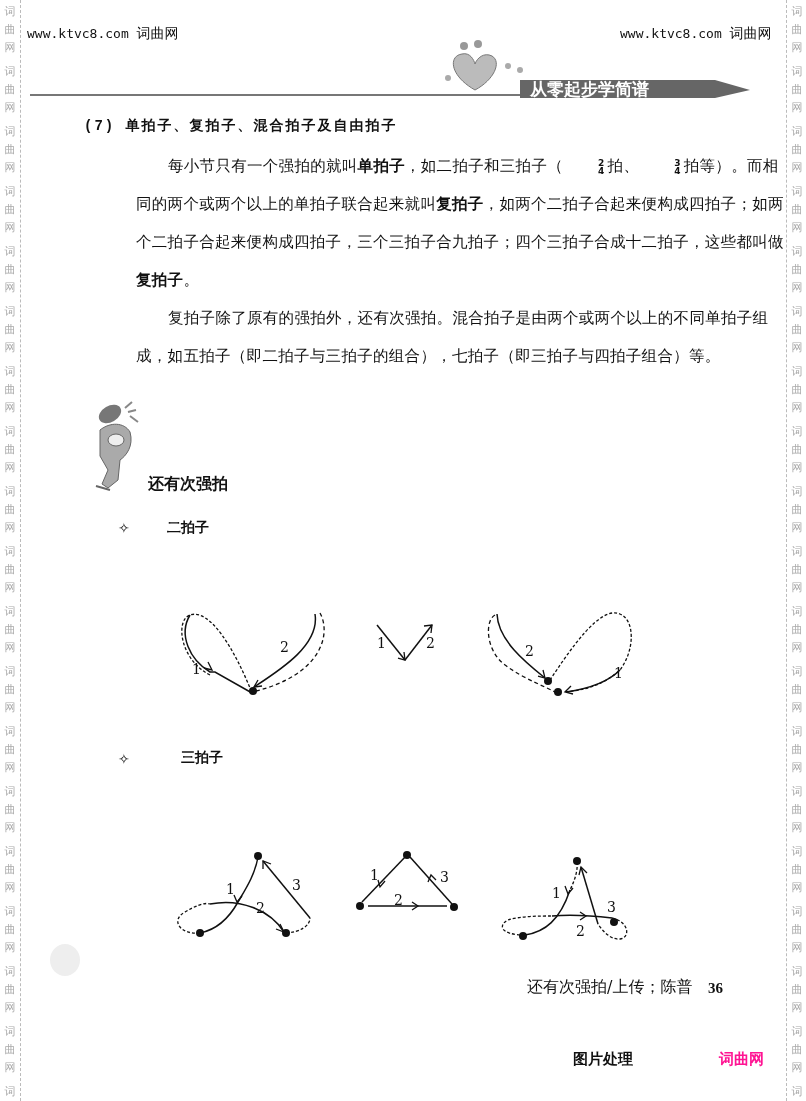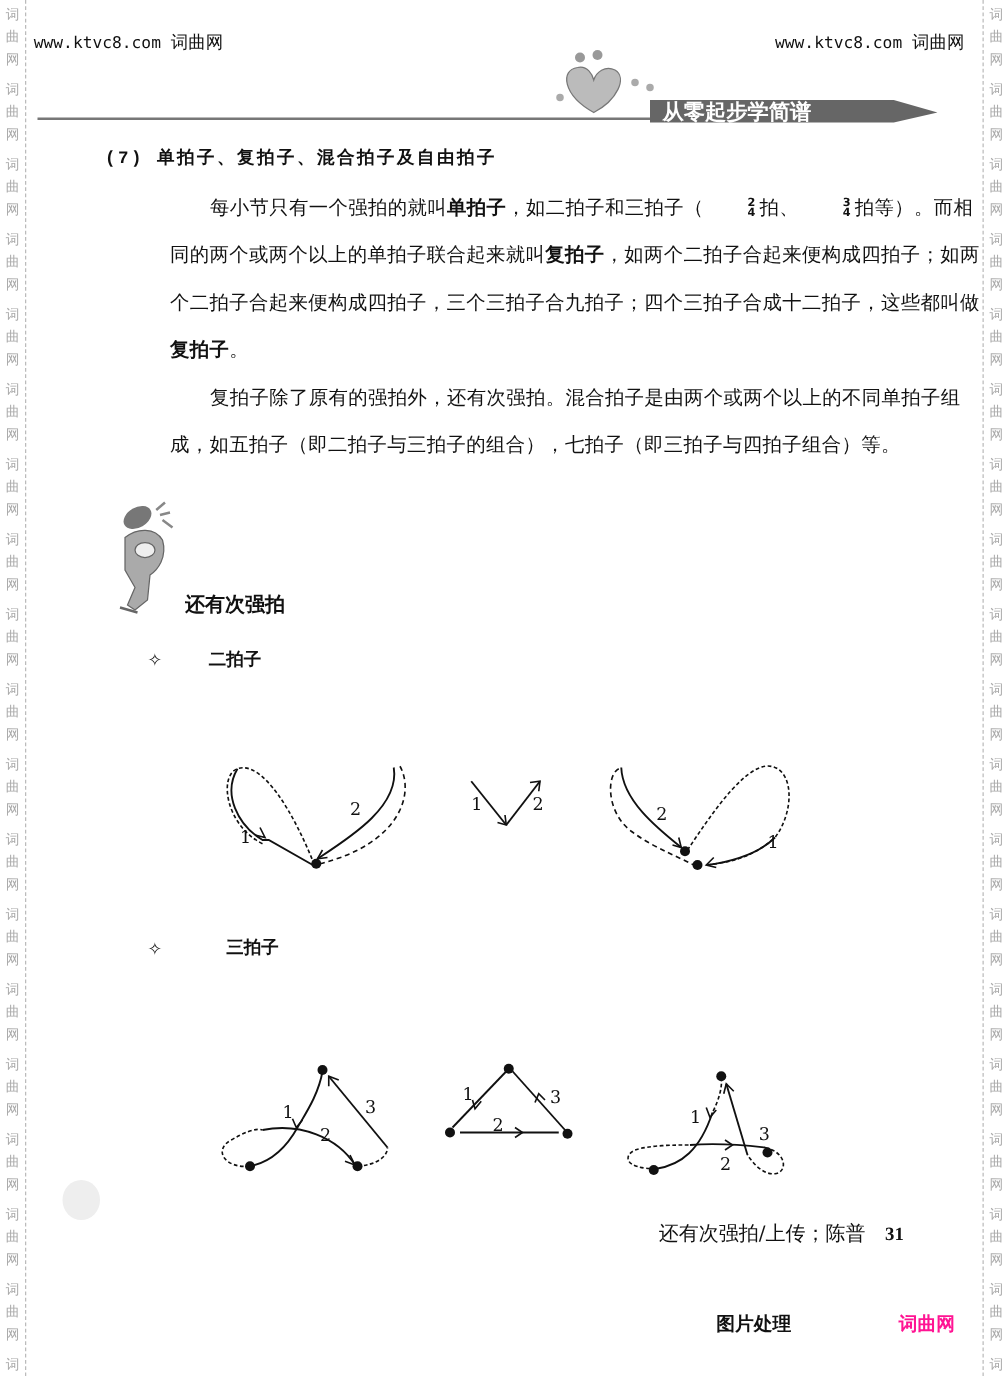--- a/index.html
+++ b/index.html
@@ -281,15 +281,15 @@
   <text x="62" y="58">1</text>
   <text x="86" y="96">2</text>
   <text x="117" y="72">3</text>
 </svg>
 
 <svg class="faded" viewBox="0 0 50 45">
   <ellipse cx="30" cy="25" rx="15" ry="16" fill="#eee"></ellipse>
 </svg>
 
 <div class="credit">还有次强拍/上传；陈普</div>
-<div class="pageno">31</div>
+<div class="pageno">36</div>
 <div class="footer-src">图片处理</div>
 <div class="footer-brand" style="color: rgb(255, 20, 147);">词曲网</div>
 
 </body></html>

